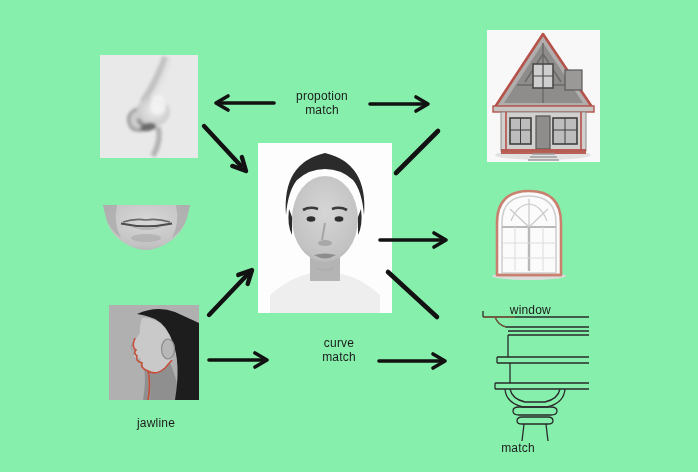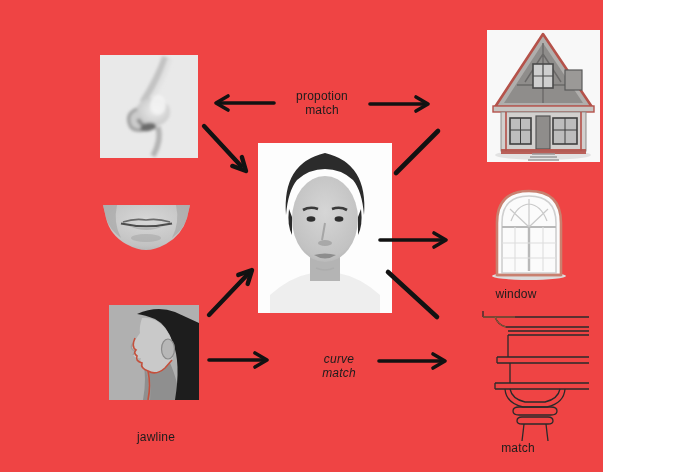--- a/index.html
+++ b/index.html
@@ -1,17 +1,17 @@
 <!DOCTYPE html>
 <html><head>
 <meta charset="utf-8">
 <style>
   html,body{margin:0;padding:0;background:#ffffff;}
   #canvas{
-    position:relative;width:603px;height:472px;background:#ef4444;
+    position:relative;width:698px;height:472px;background:#86efac;
     font-family:"Liberation Sans",sans-serif;overflow:hidden;
   }
   .lbl{
     position:absolute;font-size:12px;line-height:14px;color:#1c1c1c;
     text-align:center;letter-spacing:.2px;
   }
   .imgbox{position:absolute;display:block;}
   svg{display:block;}
 </style>
 </head>
@@ -238,24 +238,24 @@
           <polyline points="56,3 68,10 56,17"></polyline>
       </g>
     </svg>
   </div>
 
   <div class="lbl" style="left:277px;top:89px;width:90px;">
     <div>propotion</div>
     <div>match</div>
   </div>
 
-  <div class="lbl" style="left:294px;top:352px;width:90px;font-style:italic;">
+  <div class="lbl" style="left:294px;top:336px;width:90px;">
     <div>curve</div>
     <div>match</div>
   </div>
 
-  <div class="lbl" style="left:111px;top:430px;width:90px;">jawline</div>
-
-  <div class="lbl" style="left:481px;top:287px;width:70px;">window</div>
+  <div class="lbl" style="left:111px;top:416px;width:90px;">jawline</div>
+
+  <div class="lbl" style="left:481px;top:303px;width:70px;text-align:right;">window</div>
 
   <div class="lbl" style="left:482px;top:441px;width:72px;">match</div>
 
 </div>
 
 </body></html>

